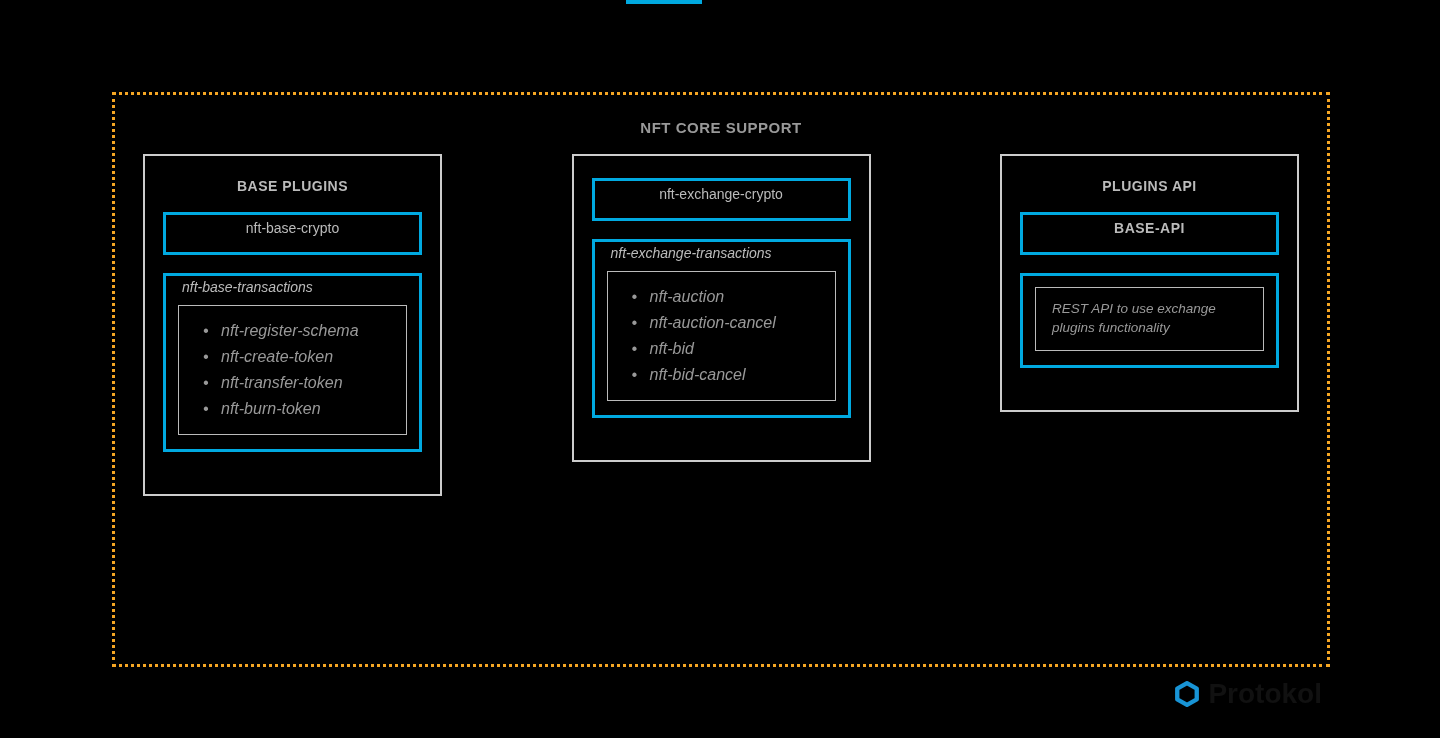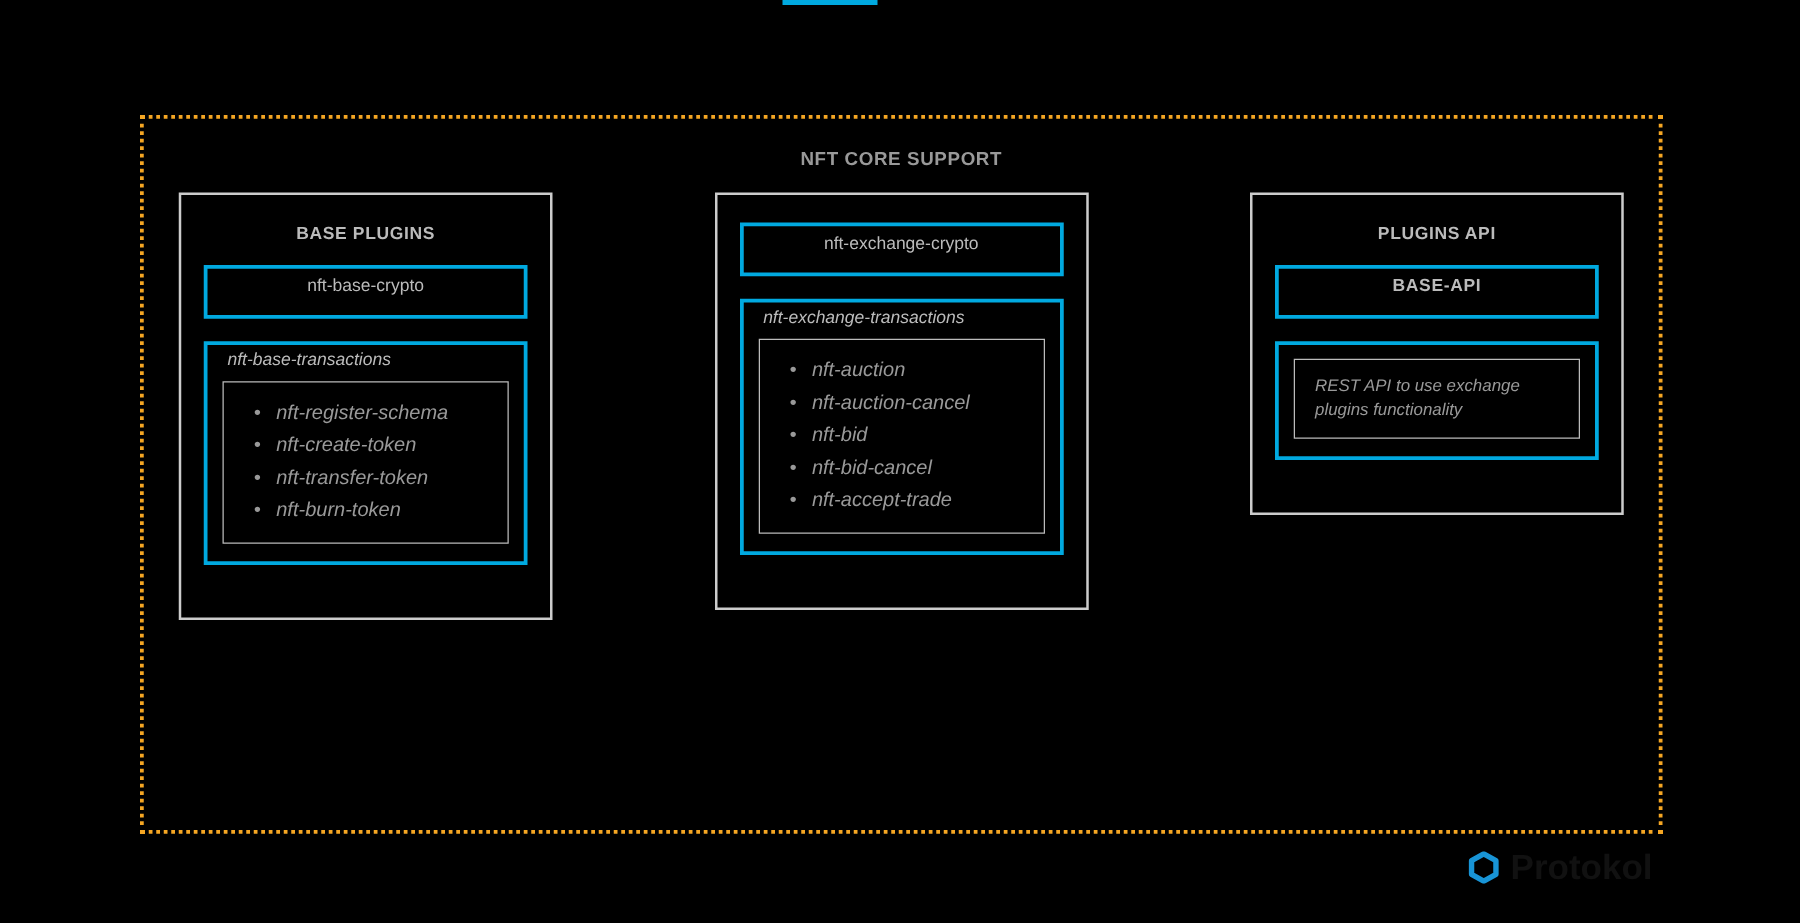--- a/index.html
+++ b/index.html
@@ -156,21 +156,20 @@
       </div>
 
       <div class="bluebox">
         <div class="trans-title">nft-exchange-transactions</div>
         <div class="innerbox">
           <ul class="items">
             <li>nft-auction</li>
             <li>nft-auction-cancel</li>
             <li>nft-bid</li>
             <li>nft-bid-cancel</li>
-            <li>nft-accept-trade</li>
           </ul>
         </div>
       </div>
     </div>
 
     <div class="col">
       <div class="col-title">PLUGINS API</div>
 
       <div class="bluebox">
         <div class="btitle bold">BASE-API</div>

